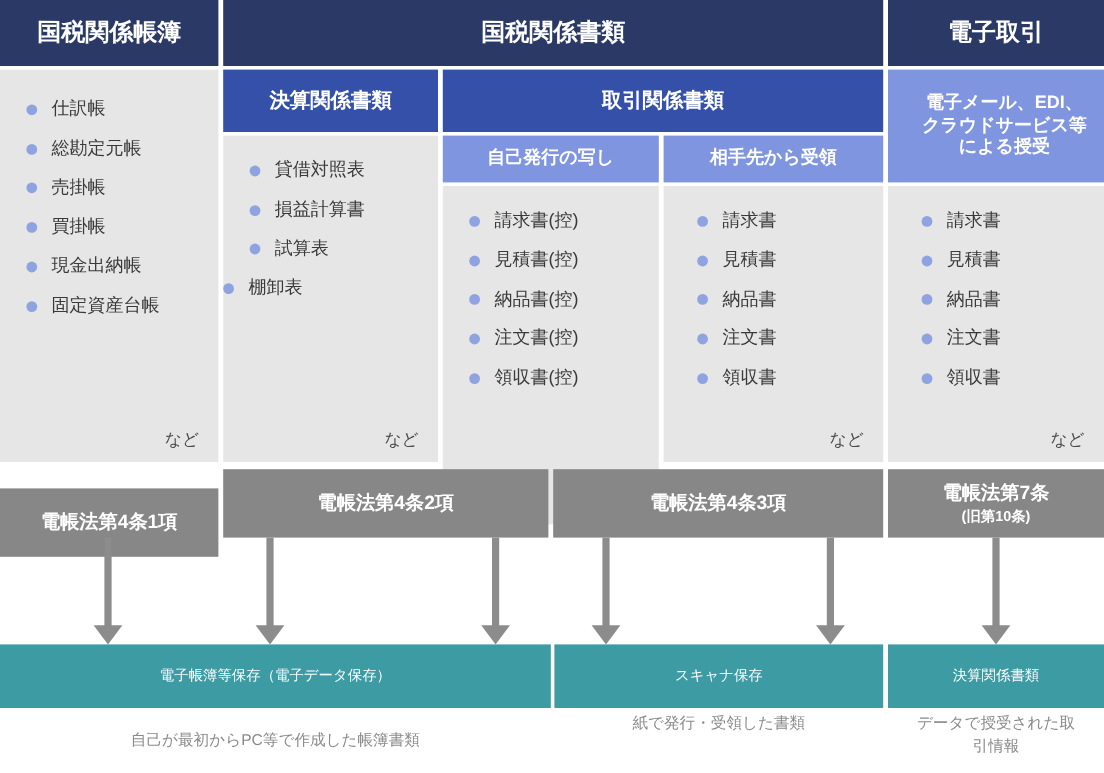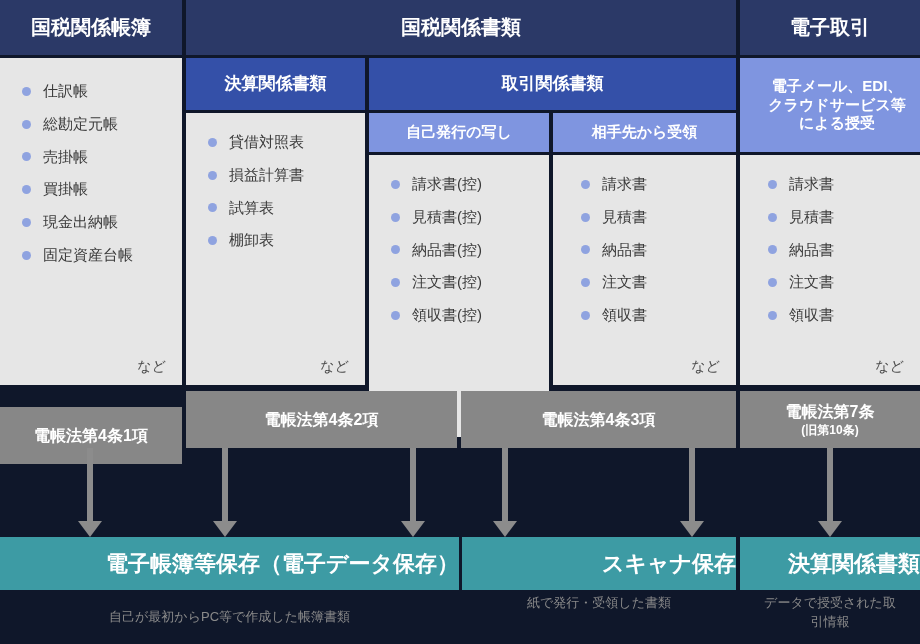--- a/index.html
+++ b/index.html
@@ -2,21 +2,21 @@
 <html><head>
 <meta charset="utf-8">
 <style>
   * { box-sizing: border-box; margin:0; padding:0; }
   html, body {
     width: 920px; height: 644px;
     background: #000;
     font-family: "Liberation Sans", "DejaVu Sans", sans-serif;
     overflow: hidden;
   }
-  #root { position: relative; width: 920px; height: 644px; background:#0f172a; }
+  #root { position: relative; width: 920px; height: 644px; background:#ffffff; }
 
   .box { position: absolute; display:flex; align-items:center; justify-content:center;
          text-align:center; line-height:1.25; }
 
   
   .hdr-top { background:#2b3967; color:#fff; font-size:20px; font-weight:bold; }
 
   
   .hdr-mid { background:#3450a8; color:#fff; font-size:17px; font-weight:bold; }
 
@@ -31,21 +31,21 @@
   .panel li .dot { width:9px; height:9px; border-radius:50%; background:#8fa3e0;
                    flex:0 0 9px; margin-right:12px; }
   .panel .nado { position:absolute; right:16px; bottom:10px; font-size:14px; color:#4a4a4a; }
 
   
   .lawbar { background:#878787; color:#fff; font-size:16px; font-weight:bold;
             flex-direction:column; }
   .lawbar .sub { font-size:12px; font-weight:bold; margin-top:1px; }
 
   
-  .teal { background:#3d9ba4; color:#fff; font-size:22px; font-weight:bold;justify-content:flex-end; }
+  .teal { background:#3d9ba4; color:#fff; font-size:12px; font-weight:normal; }
 
   
   .caption { color:#8a8a8a; font-size:13px; line-height:1.45; }
 
   
   .arrow-stem { position:absolute; width:6px; background:#8c8c8c; }
   .arrow-head { position:absolute; width:0; height:0;
                 border-left:12px solid transparent;
                 border-right:12px solid transparent;
                 border-top:16px solid #8c8c8c; }
@@ -126,21 +126,21 @@
         <span>貸借対照表</span>
         </li>
       <li style="padding-left:22px;">
         <span class="dot"></span>
         <span>損益計算書</span>
         </li>
       <li style="padding-left:22px;">
         <span class="dot"></span>
         <span>試算表</span>
         </li>
-      <li style="padding-left:22px;align-items:center;">
+      <li style="align-items:center;">
         <span class="dot"></span>
         <span>棚卸表</span>
         </li>
     </ul>
     <span class="nado">など</span>
   </div>
 
   <div class="box panel" style="left:369px;top:155px;width:180px;height:282px;padding-top:20px;">
     <ul>
       <li style="padding-left:22px;">

